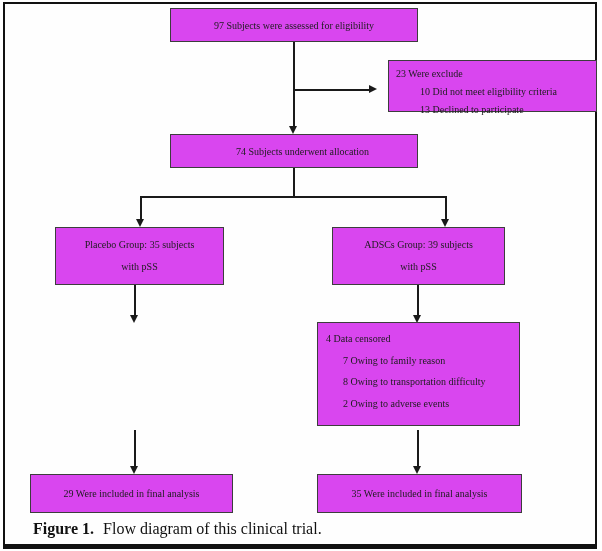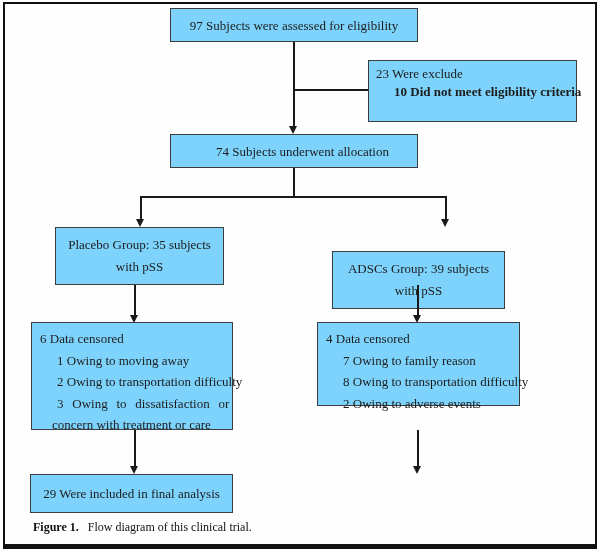--- a/index.html
+++ b/index.html
@@ -24,131 +24,128 @@
     height: 547px;
     box-sizing: border-box;
     border: 2px solid #111111;
     border-bottom: 5px solid #111111;
     background: #fefefe;
   }
   .fbox {
     position: absolute;
     box-sizing: border-box;
     border: 1.4px solid #3d3d3d;
-    background: #7dd3fc;
-    font-size: 13px;
+    background: #d946ef;
+    font-size: 10px;
     line-height: 17px;
     color: #1c1c1c;
   }
   .fbox.center {
     display: flex;
     flex-direction: column;
     align-items: center;
     justify-content: center;
     text-align: center;
   }
   .fbox.listy {
     padding: 5px 8px 4px 8px;
   }
   .fbox.listy .line { line-height: 21.5px; white-space: nowrap; }
   .fbox.listy .indent1 { margin-left: 17px; }
   .fbox.listy .indent2 { margin-left: 12px; }
   .fbox.listy .justified { word-spacing: 5.5px; }
   .fbox.excl { padding: 4px 7px; }
   .fbox.excl .line { line-height: 18px; white-space: nowrap; }
-  .fbox.excl .indent1 { margin-left: 18px; font-weight: bold; }
+  .fbox.excl .indent1 { margin-left: 24px; }
   .group-line { line-height: 22px; }
   .vline { position: absolute; width: 1.5px; background: #1a1a1a; }
   .hline { position: absolute; height: 1.5px; background: #1a1a1a; }
   .arr-down {
     position: absolute; width: 0; height: 0;
     border-left: 4.5px solid transparent;
     border-right: 4.5px solid transparent;
     border-top: 8px solid #1a1a1a;
   }
   .arr-right {
     position: absolute; width: 0; height: 0;
     border-top: 4.5px solid transparent;
     border-bottom: 4.5px solid transparent;
     border-left: 8px solid #1a1a1a;
   }
   .caption {
     position: absolute;
     left: 33px;
     top: 520px;
-    font-size: 12px;
+    font-size: 16px;
     color: #111111;
   }
   .caption .cap-label { font-weight: bold; margin-right: 9px; }
 </style>
 </head>
 <body>
 
 <div class="canvas">
   <div class="frame"></div>
 
   <div class="fbox center" style="left:170px; top:8px; width:248px; height:34px;">
     <span>97 Subjects were assessed for eligibility</span>
   </div>
 
   <div class="vline" style="left:293px; top:42px; height:85px;"></div>
   <div class="arr-down" style="left:289px; top:126px;"></div>
 
   <div class="hline" style="left:294px; top:89px; width:76px;"></div>
   <div class="arr-right" style="left:369px; top:85px;"></div>
 
-  <div class="fbox excl" style="left:368px; top:60px; width:209px; height:62px;">
+  <div class="fbox excl" style="left:388px; top:60px; width:209px; height:52px;">
     <div class="line">23 Were exclude</div>
     <div class="line indent1">10 Did not meet eligibility criteria</div>
+    <div class="line indent1">13 Declined to participate</div>
   </div>
 
   <div class="fbox center" style="left:170px; top:134px; width:248px; height:34px;padding-left:17px;">
     <span>74 Subjects underwent allocation</span>
   </div>
 
   <div class="vline" style="left:293px; top:168px; height:29px;"></div>
   <div class="hline" style="left:140px; top:196px; width:306px;"></div>
   <div class="vline" style="left:140px; top:196px; height:24px;"></div>
   <div class="arr-down" style="left:136px; top:219px;"></div>
   <div class="vline" style="left:445px; top:196px; height:24px;"></div>
   <div class="arr-down" style="left:441px; top:219px;"></div>
 
   <div class="fbox center" style="left:55px; top:227px; width:169px; height:58px;">
     <div class="group-line">Placebo Group: 35 subjects</div>
     <div class="group-line">with pSS</div>
   </div>
-  <div class="fbox center" style="left:332px; top:227px; width:173px; height:58px;margin-top:24px;">
+  <div class="fbox center" style="left:332px; top:227px; width:173px; height:58px;">
     <div class="group-line">ADSCs Group: 39 subjects</div>
     <div class="group-line">with pSS</div>
   </div>
 
   <div class="vline" style="left:134px; top:285px; height:31px;"></div>
   <div class="arr-down" style="left:130px; top:315px;"></div>
   <div class="vline" style="left:417px; top:285px; height:31px;"></div>
   <div class="arr-down" style="left:413px; top:315px;"></div>
 
-  <div class="fbox listy" style="left:31px; top:322px; width:202px; height:108px;">
-    <div class="line">6 Data censored</div>
-    <div class="line indent1">1 Owing to moving away</div>
-    <div class="line indent1">2 Owing to transportation difficulty</div>
-    <div class="line indent1 justified">3 Owing to dissatisfaction or</div>
-    <div class="line indent2">concern with treatment or care</div>
-  </div>
-  <div class="fbox listy" style="left:317px; top:322px; width:203px; height:84px;">
+  <div class="fbox listy" style="left:317px; top:322px; width:203px; height:104px;">
     <div class="line">4 Data censored</div>
     <div class="line indent1">7 Owing to family reason</div>
     <div class="line indent1">8 Owing to transportation difficulty</div>
     <div class="line indent1">2 Owing to adverse events</div>
   </div>
 
   <div class="vline" style="left:134px; top:430px; height:37px;"></div>
   <div class="arr-down" style="left:130px; top:466px;"></div>
   <div class="vline" style="left:417px; top:430px; height:37px;"></div>
   <div class="arr-down" style="left:413px; top:466px;"></div>
 
   <div class="fbox center" style="left:30px; top:474px; width:203px; height:39px;">
     <span>29 Were included in final analysis</span>
   </div>
+  <div class="fbox center" style="left:317px; top:474px; width:205px; height:39px;">
+    <span>35 Were included in final analysis</span>
+  </div>
 
   <div class="caption">
     <span class="cap-label">Figure 1.</span><span>Flow diagram of this clinical trial.</span>
   </div>
 </div>
 
 </body></html>

